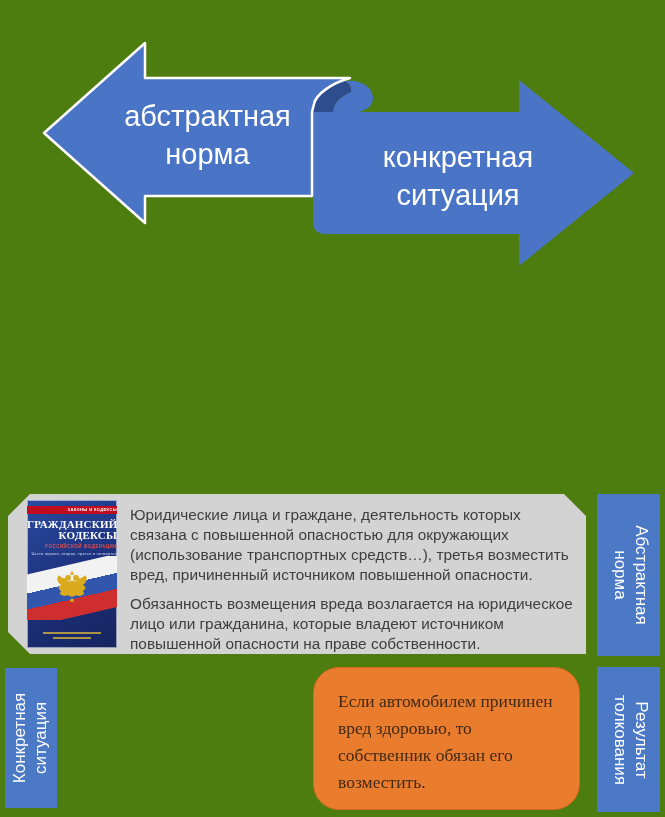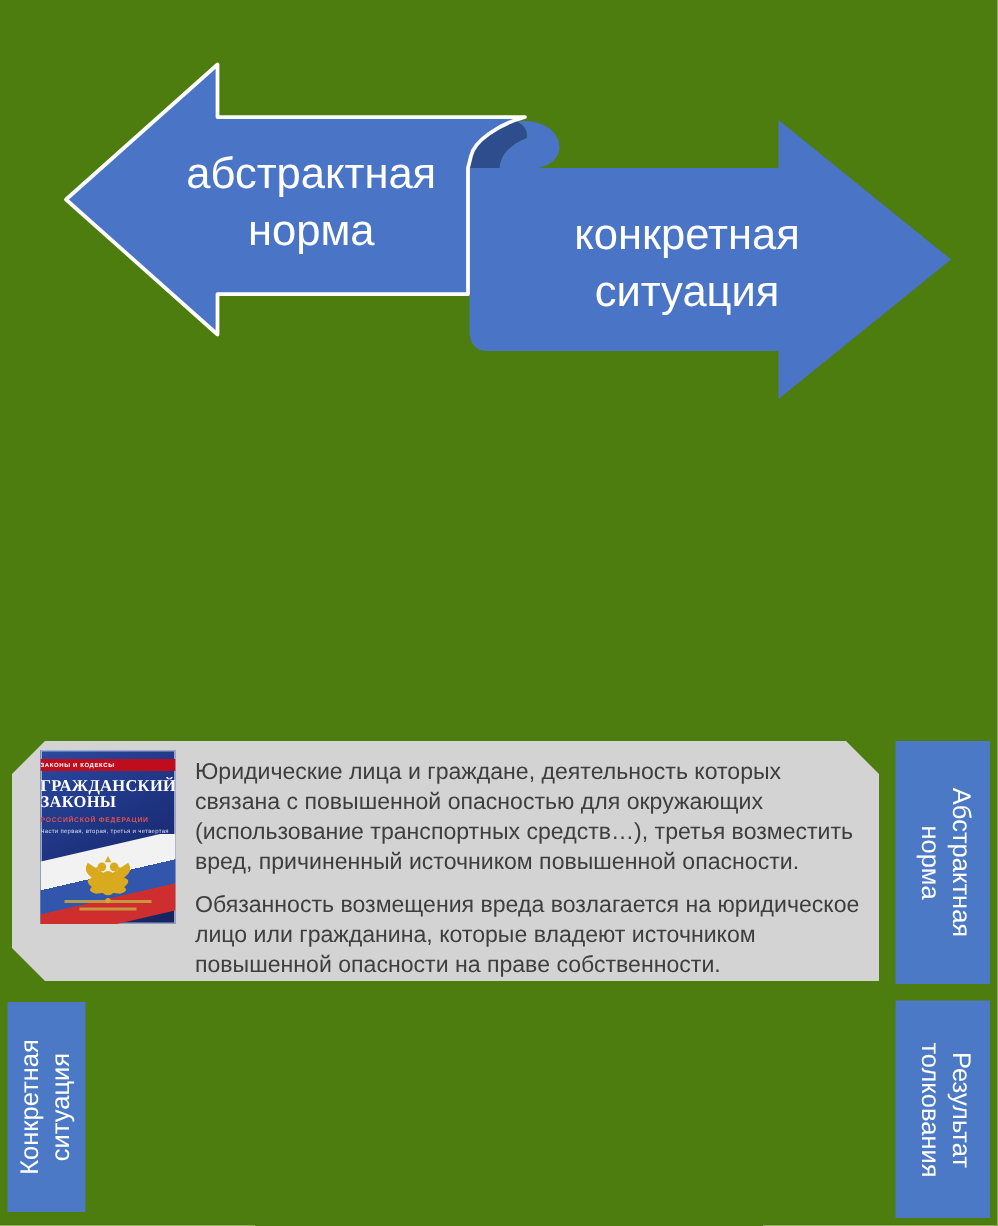--- a/index.html
+++ b/index.html
@@ -16,23 +16,23 @@
   .arrow-label.right{left:348px;top:138px;width:220px;}
 
   
   .norm-box{position:absolute;left:8px;top:494px;width:578px;height:160px;background:#d3d3d4;
     clip-path:polygon(22px 0,calc(100% - 22px) 0,100% 22px,100% 100%,22px 100%,0 calc(100% - 22px),0 22px);}
   .norm-text{position:absolute;left:122px;top:11px;width:450px;color:#3e3e3e;
     font-size:15.4px;line-height:20px;}
   .norm-text p{margin:0 0 9px 0;}
 
   
-  .book{position:absolute;left:19px;top:6px;width:90px;height:116px;
+  .book{position:absolute;left:19px;top:6px;width:90px;height:148px;
     background:linear-gradient(150deg,#2a4aa0 0%,#1c2f7a 55%,#16255f 100%);
-    box-shadow:0 0 0 1px rgba(255,255,255,.55) inset;overflow:hidden;text-align:left;}
+    box-shadow:0 0 0 1px rgba(255,255,255,.55) inset;overflow:hidden;text-align:right;}
   .book-series{margin-top:6px;height:8px;background:#c00d1e;color:#fff;
     font-size:4px;line-height:8px;letter-spacing:.4px;font-weight:bold;}
   .book-title{margin-top:5px;color:#fff;font-family:"Liberation Serif",serif;font-weight:bold;
     font-size:11px;line-height:11px;letter-spacing:.2px;}
   .book-subtitle{margin-top:3px;color:#e05252;font-size:4.5px;letter-spacing:.5px;font-weight:bold;}
   .book-edition{margin-top:2px;color:#d8dcf0;font-size:4px;letter-spacing:.2px;}
   .book-flag{position:absolute;left:0;top:56px;width:90px;height:64px;overflow:hidden;}
   .book-flag .stripes{position:absolute;left:-22px;top:8px;width:140px;height:52px;
     transform:rotate(-13deg);
     background:linear-gradient(180deg,#f2f2f2 0 36%,#3156ac 36% 66%,#cf2e2e 66% 100%);}
@@ -95,21 +95,21 @@
       <span>конкретная</span>
       <span>ситуация</span>
     </div>
   </div>
 
   <div class="norm-box">
     <div class="book">
       <div class="book-series">ЗАКОНЫ И КОДЕКСЫ</div>
       <div class="book-title">
         <span>ГРАЖДАНСКИЙ</span><br>
-        <span>ЗАКОНЫ</span>
+        <span>КОДЕКСЫ</span>
       </div>
       <div class="book-subtitle">РОССИЙСКОЙ ФЕДЕРАЦИИ</div>
       <div class="book-edition">Части первая, вторая, третья и четвертая</div>
       <div class="book-flag">
         <div class="stripes"></div>
       </div>
       <svg class="book-eagle" viewBox="0 0 40 40">
         <g fill="#d9a91e">
           <path d="M19 17 L5 8 Q1 14 8 19 Q2 21 8 26 Q4 29 11 31 L19 30 Z"></path>
           <path d="M21 17 L35 8 Q39 14 32 19 Q38 21 32 26 Q36 29 29 31 L21 30 Z"></path>
@@ -148,14 +148,17 @@
   </div>
 
   <div class="side-label label-result">
     <div class="rot">
       <span>Результат</span>
       <span>толкования</span>
     </div>
   </div>
 
 
+  <div class="orange-box">
+    <p>Если автомобилем причинен вред здоровью, то собственник обязан его возместить.</p>
+  </div>
 
 </div>
 
 </body></html>

